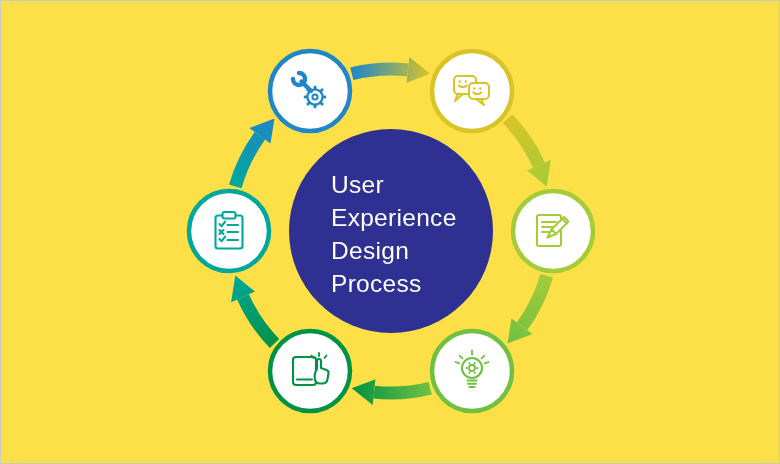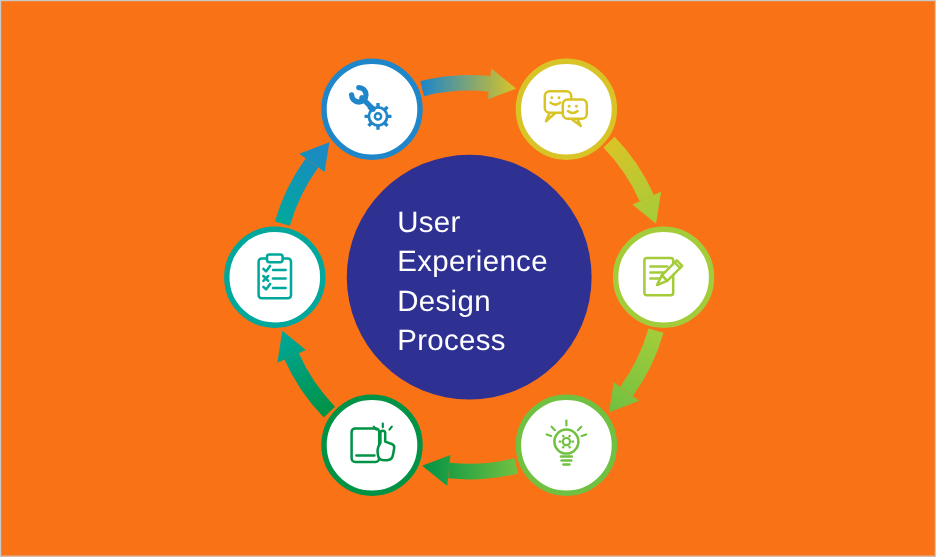--- a/index.html
+++ b/index.html
@@ -1,18 +1,18 @@
 <!DOCTYPE html>
 <html><head>
 <meta charset="utf-8">
 <style>
   html,body{margin:0;padding:0;background:#fff;}
   .frame{
     width:780px;height:464px;box-sizing:border-box;position:relative;
-    background:#f97316;border:1px solid #c9c9c9;overflow:hidden;
+    background:#fde047;border:1px solid #c9c9c9;overflow:hidden;
     font-family:"Liberation Sans", sans-serif;
     text-align:center;
   }
   svg{position:absolute;left:0;top:0;}
   .title-line{
     font-family:"Liberation Sans", sans-serif;
     font-size:24.5px;font-weight:400;letter-spacing:.3px;fill:#ffffff;
   }
   .node-circle{fill:#ffffff;stroke-width:4.5px;}
   .arc{fill:none;stroke-width:13px;}

